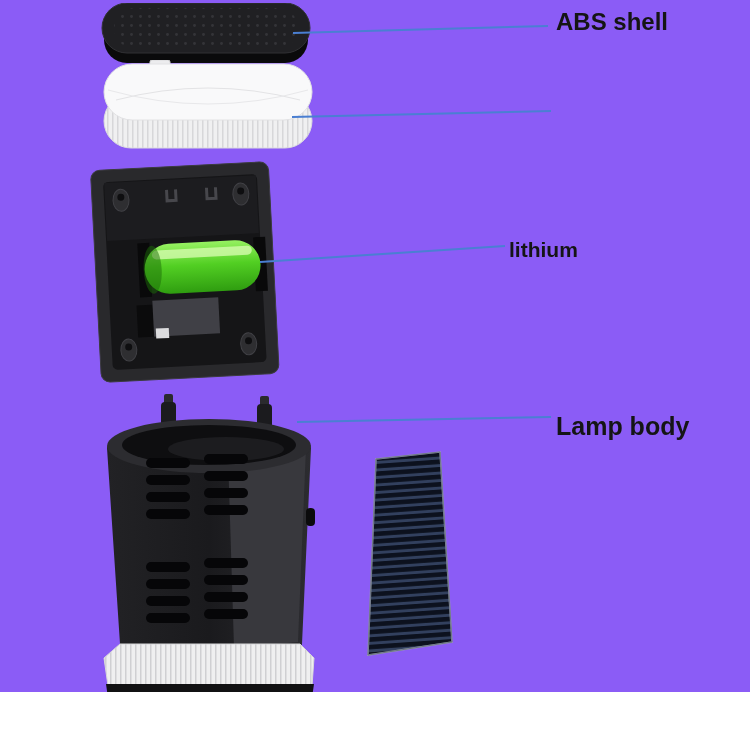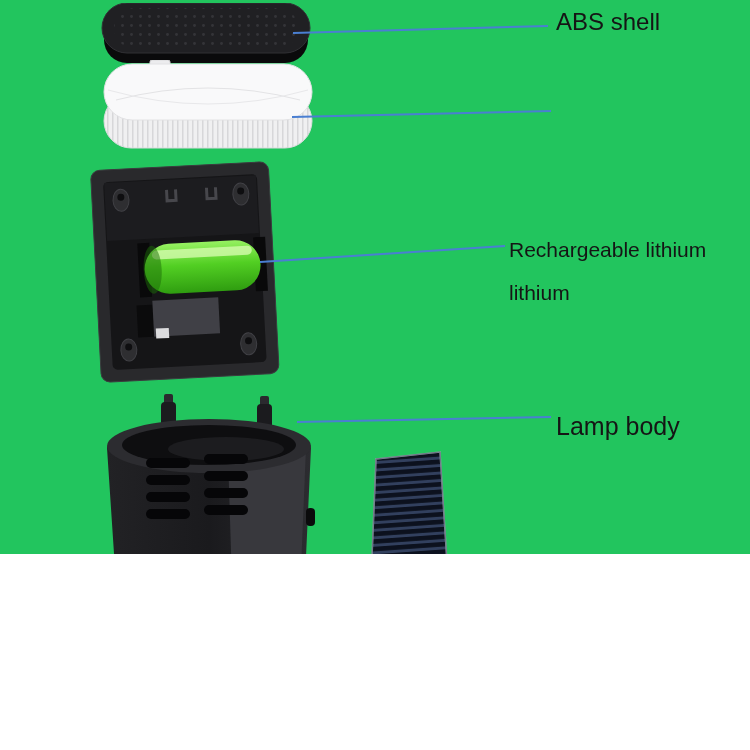--- a/index.html
+++ b/index.html
@@ -1,18 +1,18 @@
 <!DOCTYPE html>
 <html><head>
 <meta charset="utf-8">
 <style>
   html,body { margin:0; padding:0; background:#ffffff; }
   .canvas {
-    position:relative; width:750px; height:554px; background:#22c55e;
-    overflow:hidden; font-family:"Liberation Sans", sans-serif; color:#151515;
+    position:relative; width:750px; height:692px; background:#8b5cf6;
+    overflow:hidden; font-family:"Liberation Sans", sans-serif; color:#151515;font-weight:bold;
   }
   .part { position:absolute; }
   .part svg { display:block; }
 
   .abs-shell   { left:100px; top:3px; }
   .lampshade   { left:102px; top:60px; }
   .battery-box { left:95px;  top:165px; transform:rotate(-3deg); transform-origin:50% 50%; }
   .lamp-body   { left:100px; top:392px; }
   .solar-panel { left:360px; top:450px; }
 
@@ -167,21 +167,20 @@
     <line x1="260" y1="262" x2="505" y2="246" stroke-width="2" stroke="#4a7fd2"></line>
     <line x1="297" y1="422" x2="551" y2="417" stroke-width="2" stroke="#4a7fd2"></line>
   </svg>
 
   <div class="label label-abs">
     <div>ABS shell</div>
   </div>
 
 
   <div class="label label-batt">
-    <div>Rechargeable lithium</div>
     <div>lithium</div>
   </div>
 
   <div class="label label-body">
     <div>Lamp body</div>
   </div>
 
 
 </div>
 

